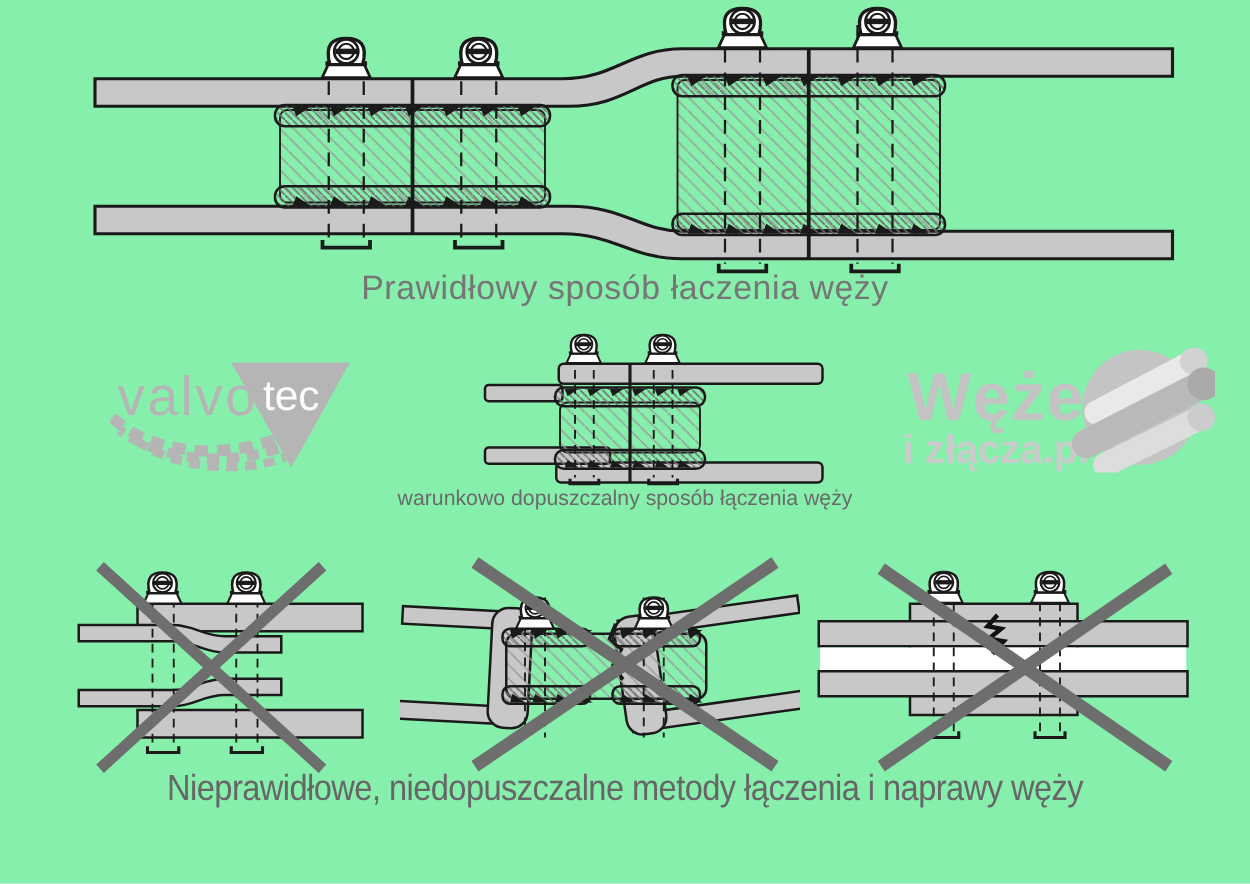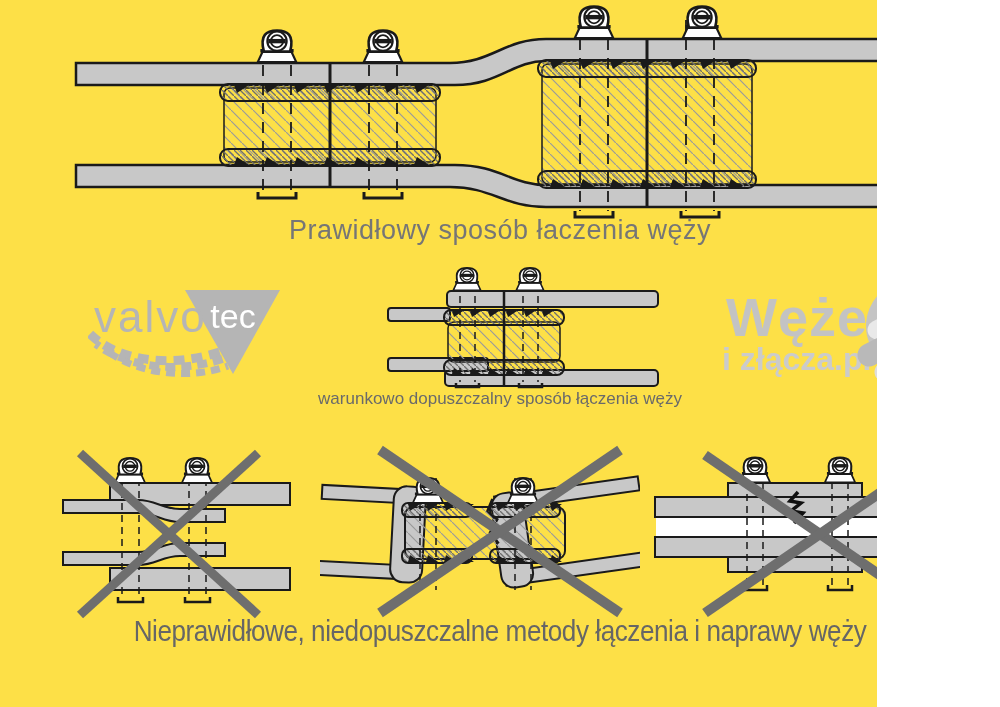--- a/index.html
+++ b/index.html
@@ -1,17 +1,17 @@
 <!DOCTYPE html>
 <html><head>
 <meta charset="utf-8">
 <style>
   html,body{margin:0;padding:0;background:#ffffff;}
   .page{
-    position:relative;width:877px;height:707px;background:#fde047;overflow:hidden;
+    position:relative;width:1000px;height:707px;background:#86efac;overflow:hidden;
     font-family:"Liberation Sans", sans-serif;
   }
   .abs{position:absolute;}
   .caption{width:1000px;text-align:center;color:#767676;}
   .caption-main{top:215px;left:0;font-size:27px;letter-spacing:0.5px;}
   .caption-mid{top:389px;left:0;font-size:17px;color:#6a6a6a;}
   .caption-bottom{top:615px;left:0;font-size:29px;color:#666666;
     transform:scaleX(0.9);transform-origin:50% 50%;letter-spacing:-0.5px;}
   svg{display:block;}
   text{font-family:"Liberation Sans", sans-serif;}

